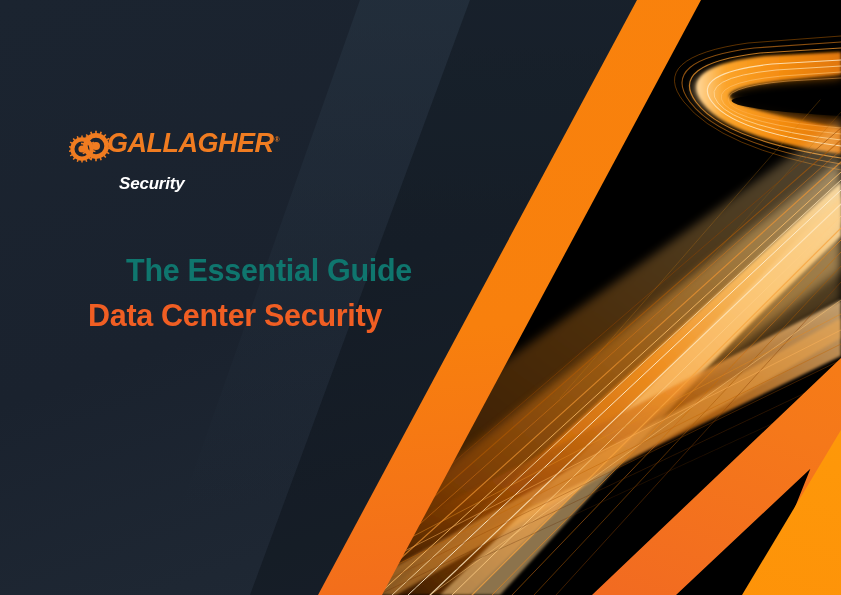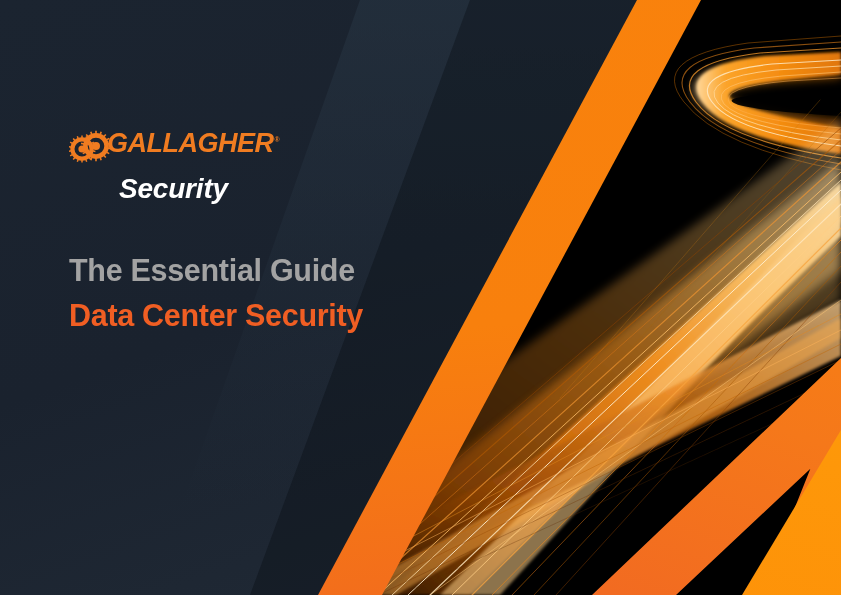--- a/index.html
+++ b/index.html
@@ -83,34 +83,34 @@
     margin-top:4px;
     position:relative;
     white-space:nowrap;
   }
   .logo-reg {
     font-size:7px; font-style:normal; font-weight:700;
     vertical-align:super; margin-left:1px; color:#F07C21;
   }
   .logo-sub {
     margin-top:7px; margin-left:50px;
-    font-size:28px; font-weight:700; font-style:italic;
+    font-size:17px; font-weight:700; font-style:italic;
     color:#ffffff; letter-spacing:-0.2px; line-height:1;
   }
 
   .headline { position:absolute; top:248px; left:0; width:400px; }
   .headline .ln {
     font-size:30.5px;
     font-weight:600;
     letter-spacing:-0.3px;
     line-height:45px;
     white-space:nowrap;
   }
-  .ln-1, .ln-2 { color:#a3a3a3; }
-  .ln-3 { color:#F05E23; }
+  .ln-1, .ln-2 { color:#0f766e;text-align:center; }
+  .ln-3 { color:#F05E23;margin-left:19px; }
 </style>
 </head>
 <body>
 
 <div class="cover">
 
   <div class="navy-panel"></div>
   <div class="navy-shade"></div>
   <div class="navy-shade2"></div>
 

